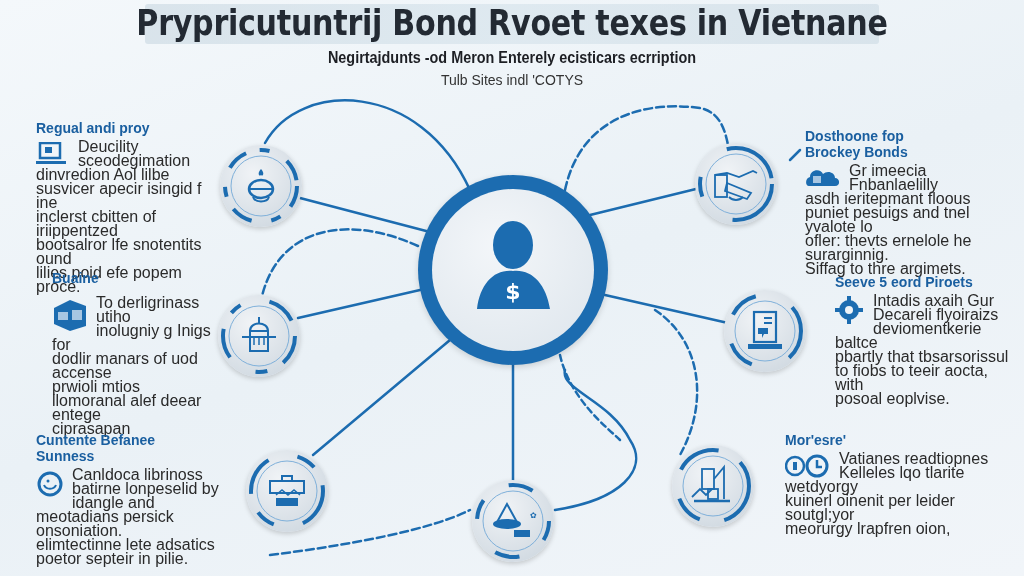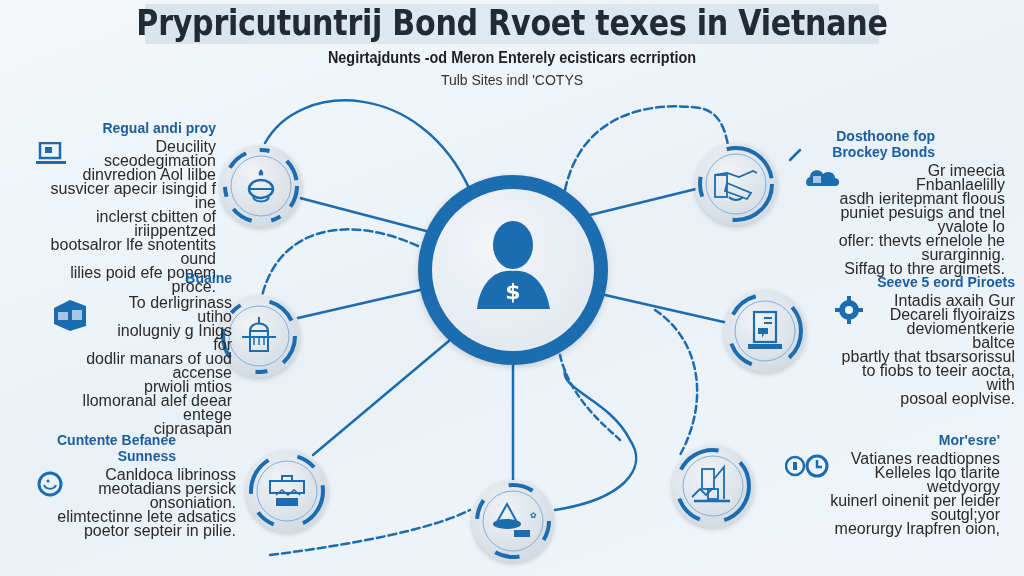--- a/index.html
+++ b/index.html
@@ -40,21 +40,21 @@
       width: 100%; height: 100%; border-radius: 50%;
       background: radial-gradient(circle at 40% 35%, #f3f6f9, #dde5ec);
       position: relative;
     }
     .node {
       position: absolute; width: 82px; height: 82px; border-radius: 50%;
       background: radial-gradient(circle at 40% 35%, #f0f3f6, #c9d3dc);
       box-shadow: 0 2px 5px rgba(0,0,0,0.18);
     }
     .node svg { position: absolute; left: 0; top: 0; }
-    .section { position: absolute; text-align: right; }
+    .section { position: absolute; }
     .sec-title {
       font-weight: bold; color: #1a5fa0; font-size: 14px; line-height: 16px;
     }
     .sec-body {
       font-size: 16px; line-height: 14px; color: #2a2a2a; margin-top: 4px;
     }
     .sec-icon { float: left; margin: 2px 8px 0 0; }
     .line-text { display: block; }
   </style>
 </head>
@@ -226,20 +226,21 @@
 
 <div class="section" style="left:36px;top:432px;width:200px;">
   <div class="sec-title" style="width:140px;">Cuntente Befanee Sunness</div>
   <div class="sec-body">
     <svg class="sec-icon" width="28" height="28" viewBox="0 0 28 28">
       <circle cx="14" cy="14" r="11" fill="none" stroke="#1c6cb0" stroke-width="3"></circle>
       <path d="M 8 15 C 10 20, 18 20, 20 15" fill="none" stroke="#1c6cb0" stroke-width="2"></path>
       <circle cx="12" cy="11" r="1.5" fill="#1c6cb0"></circle>
     </svg>
     <span class="line-text">Canldoca librinoss</span>
+    <span class="line-text">batirne lonpeselid by idangle and</span>
     <span class="line-text">meotadians persick onsoniation.</span>
     <span class="line-text">elimtectinne lete adsatics</span>
     <span class="line-text">poetor septeir in pilie.</span>
   </div>
 </div>
 
 <div class="section" style="left:805px;top:128px;width:200px;">
   <div class="sec-title" style="width:130px;">Dosthoone fop Brockey Bonds</div>
   <div class="sec-body">
     <svg class="sec-icon" width="36" height="22" viewBox="0 0 36 22">

